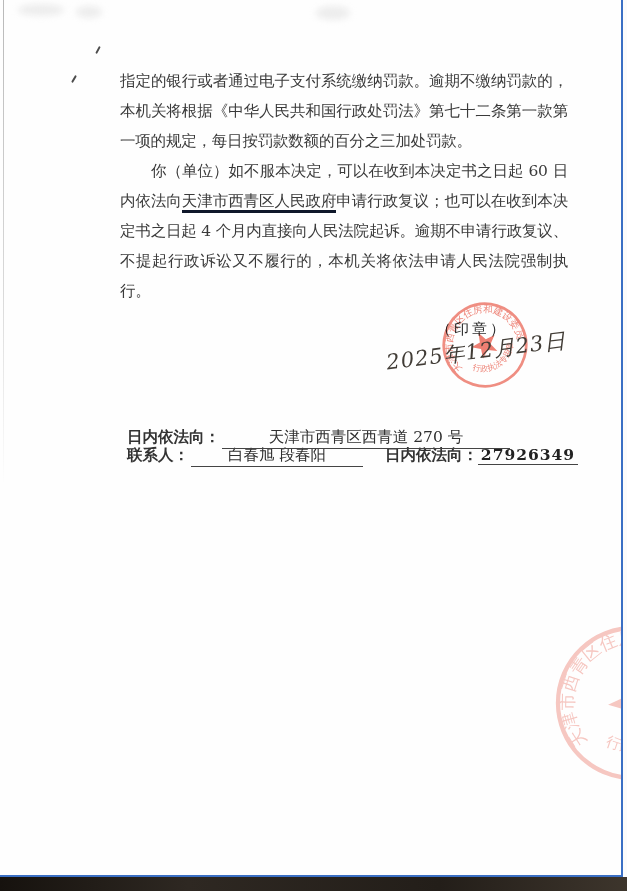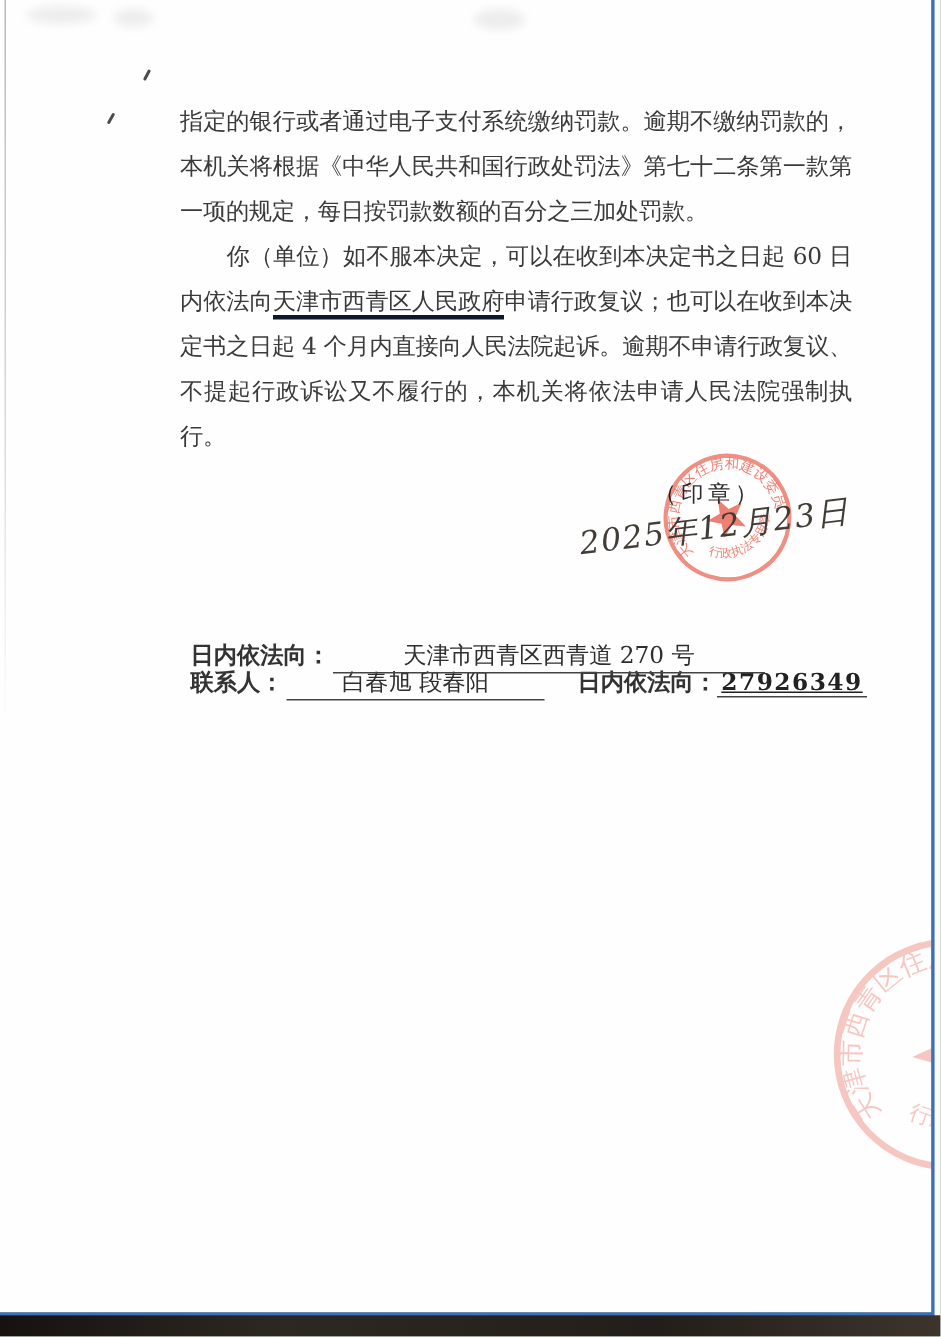--- a/index.html
+++ b/index.html
@@ -46,21 +46,21 @@
   }
 
   
   .contact-line{position:absolute;left:127px;font-size:15.5px;color:#333;white-space:nowrap;}
   .contact-line.line1{top:397px;}
   .contact-line.line2{top:427px;}
   .field-label{color:#333;font-weight:bold;}
   .field-value{display:inline-block;border-bottom:1.5px solid #444;text-align:center;color:#2e2e2e;}
   .person-value{width:172px;margin-left:2px;margin-top:48px;}
   .phone-label{margin-left:22px;}
-  .phone-value{width:100px;font-weight:600;color:#222;letter-spacing:1px;text-decoration:underline;}
+  .phone-value{width:100px;font-weight:600;color:#222;letter-spacing:1px;}
   .address-value{width:288px;margin-left:2px;text-align:center;}
 
   
   .seal-partial-svg{position:absolute;left:522px;top:592px;width:222px;height:222px;
     transform:rotate(-22deg);opacity:0.55;mix-blend-mode:multiply;}
 
   
   .edge-right-blue{position:absolute;left:621px;top:0;width:2px;height:877px;background:#3a6fc4;}
   .edge-right-white{position:absolute;left:623px;top:0;width:4px;height:877px;background:#fbfbfb;}
   .edge-bottom-blue{position:absolute;left:0;top:875px;width:621px;height:2px;background:#3a6fc4;}

